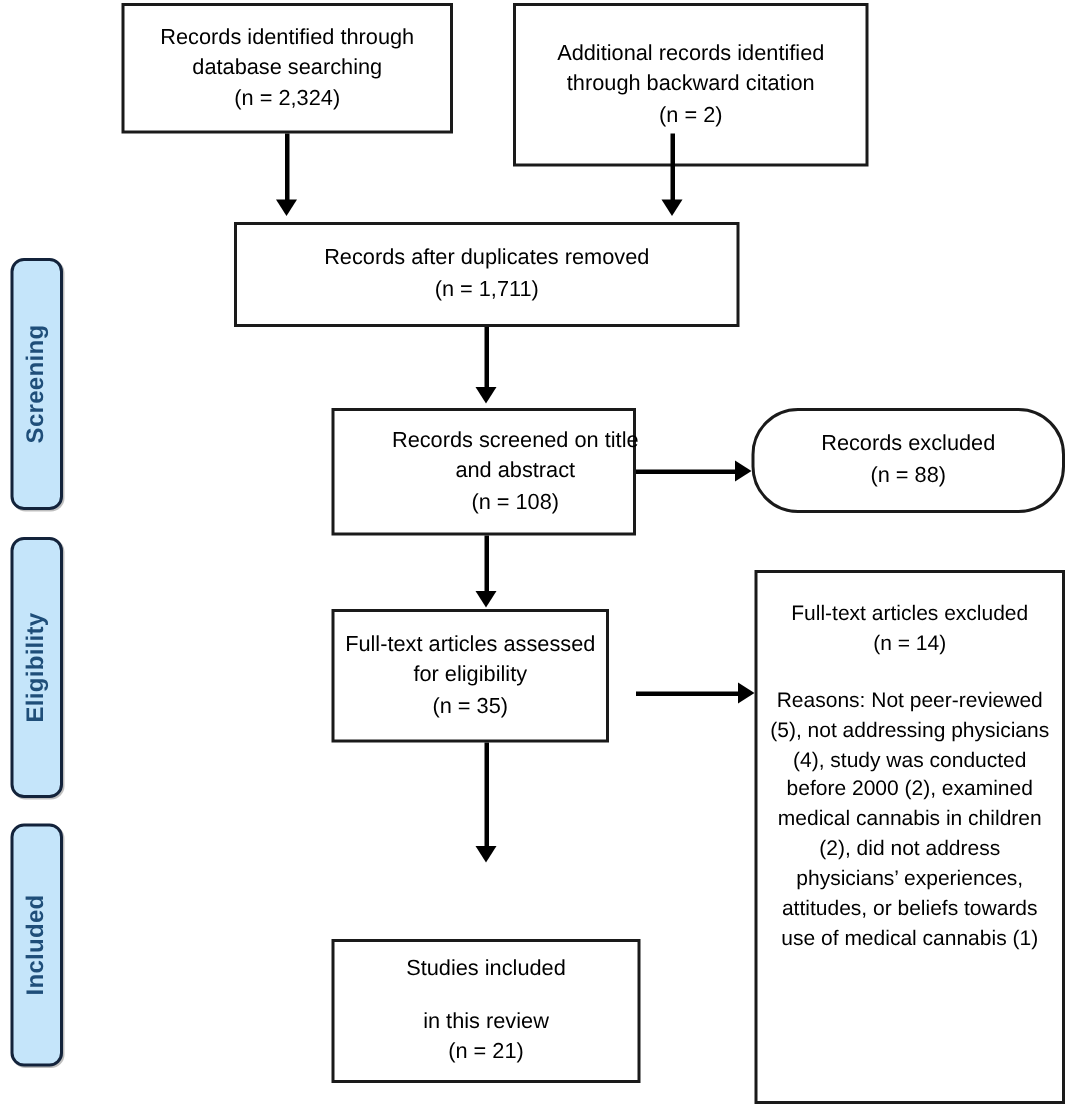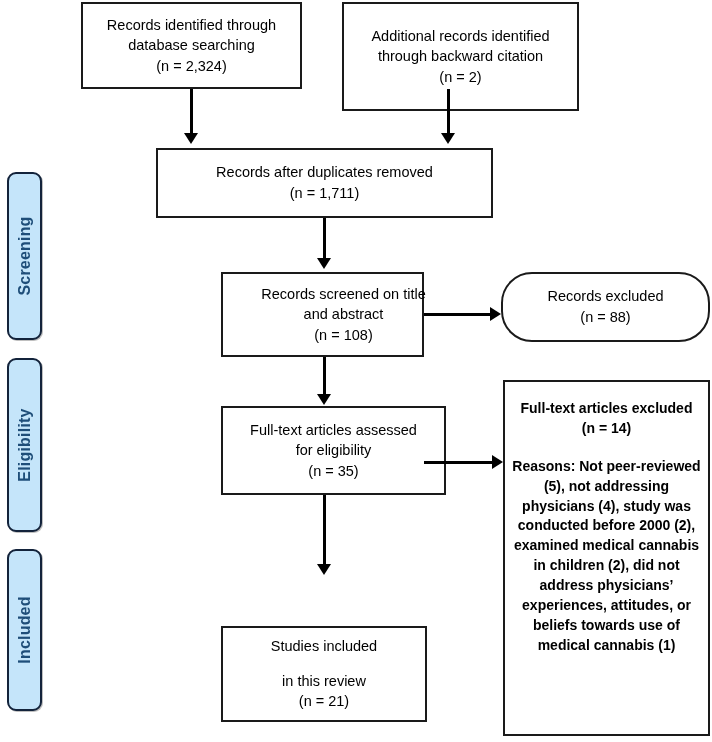--- a/index.html
+++ b/index.html
@@ -84,26 +84,26 @@
     border-bottom: 7px solid transparent;
     border-left: 11px solid #000000;
   }
 
   
   #box-database        { left: 81px;  top: 2px;   width: 221px; height: 87px; }
   #box-backward        { left: 342px; top: 2px;   width: 237px; height: 109px; }
   #box-duplicates      { left: 156px; top: 148px; width: 337px; height: 70px; }
   #box-screened        { left: 221px; top: 272px; width: 203px; height: 85px; padding-left: 48px; }
   #box-records-excl    { left: 501px; top: 272px; width: 209px; height: 70px; border-radius: 31px; }
-  #box-fulltext        { left: 221px; top: 406px; width: 225px; height: 89px; }
+  #box-fulltext        { left: 221px; top: 406px; width: 185px; height: 89px; }
   #box-fulltext-excl   { left: 503px; top: 380px; width: 207px; height: 356px;
                          justify-content: flex-start; padding-top: 17px; font-size: 14px; }
   #box-included        { left: 221px; top: 578px; width: 206px; height: 96px; margin-top: 48px; }
 
-  #box-fulltext-excl .grp { display: block; width: 100%; font-weight: bold; }
+  #box-fulltext-excl .grp { display: block; width: 100%; }
   #box-fulltext-excl .gap { height: 18px; }
 
   
   #phase-screening   { left: 7px; top: 172px; width: 35px; height: 168px; }
   #phase-eligibility { left: 7px; top: 358px; width: 35px; height: 174px; }
   #phase-included    { left: 7px; top: 549px; width: 35px; height: 162px; }
 </style>
 </head>
 <body>
 

